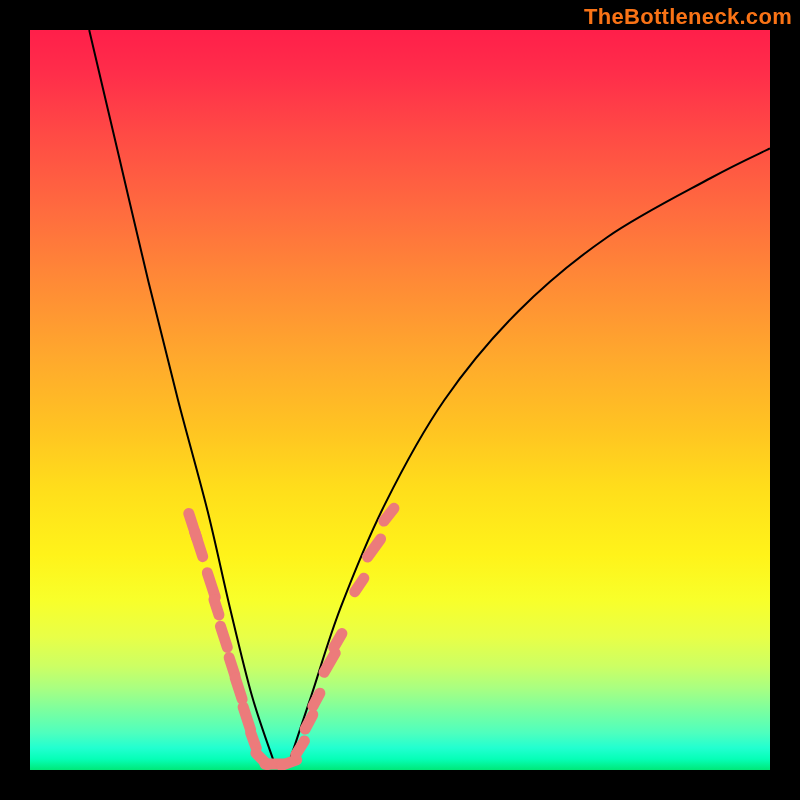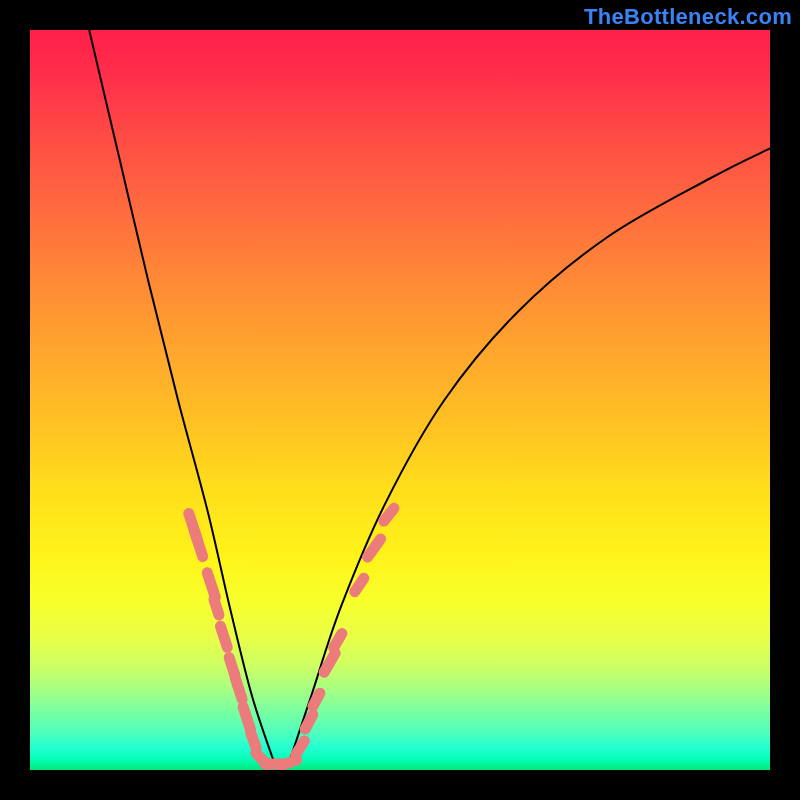--- a/index.html
+++ b/index.html
@@ -14,21 +14,21 @@
   .frame {
     position: relative;
     width: 800px;
     height: 800px;
     background: #000;
   }
   .watermark {
     position: absolute;
     top: 4px;
     right: 8px;
-    color: #3b82f6;
+    color: #f97316;
     font-size: 22px;
     font-weight: 600;
     letter-spacing: 0.3px;
     z-index: 20;
     user-select: none;
     margin-left: 36px;
   }
   .plot-area {
     position: absolute;
     left: 30px;

